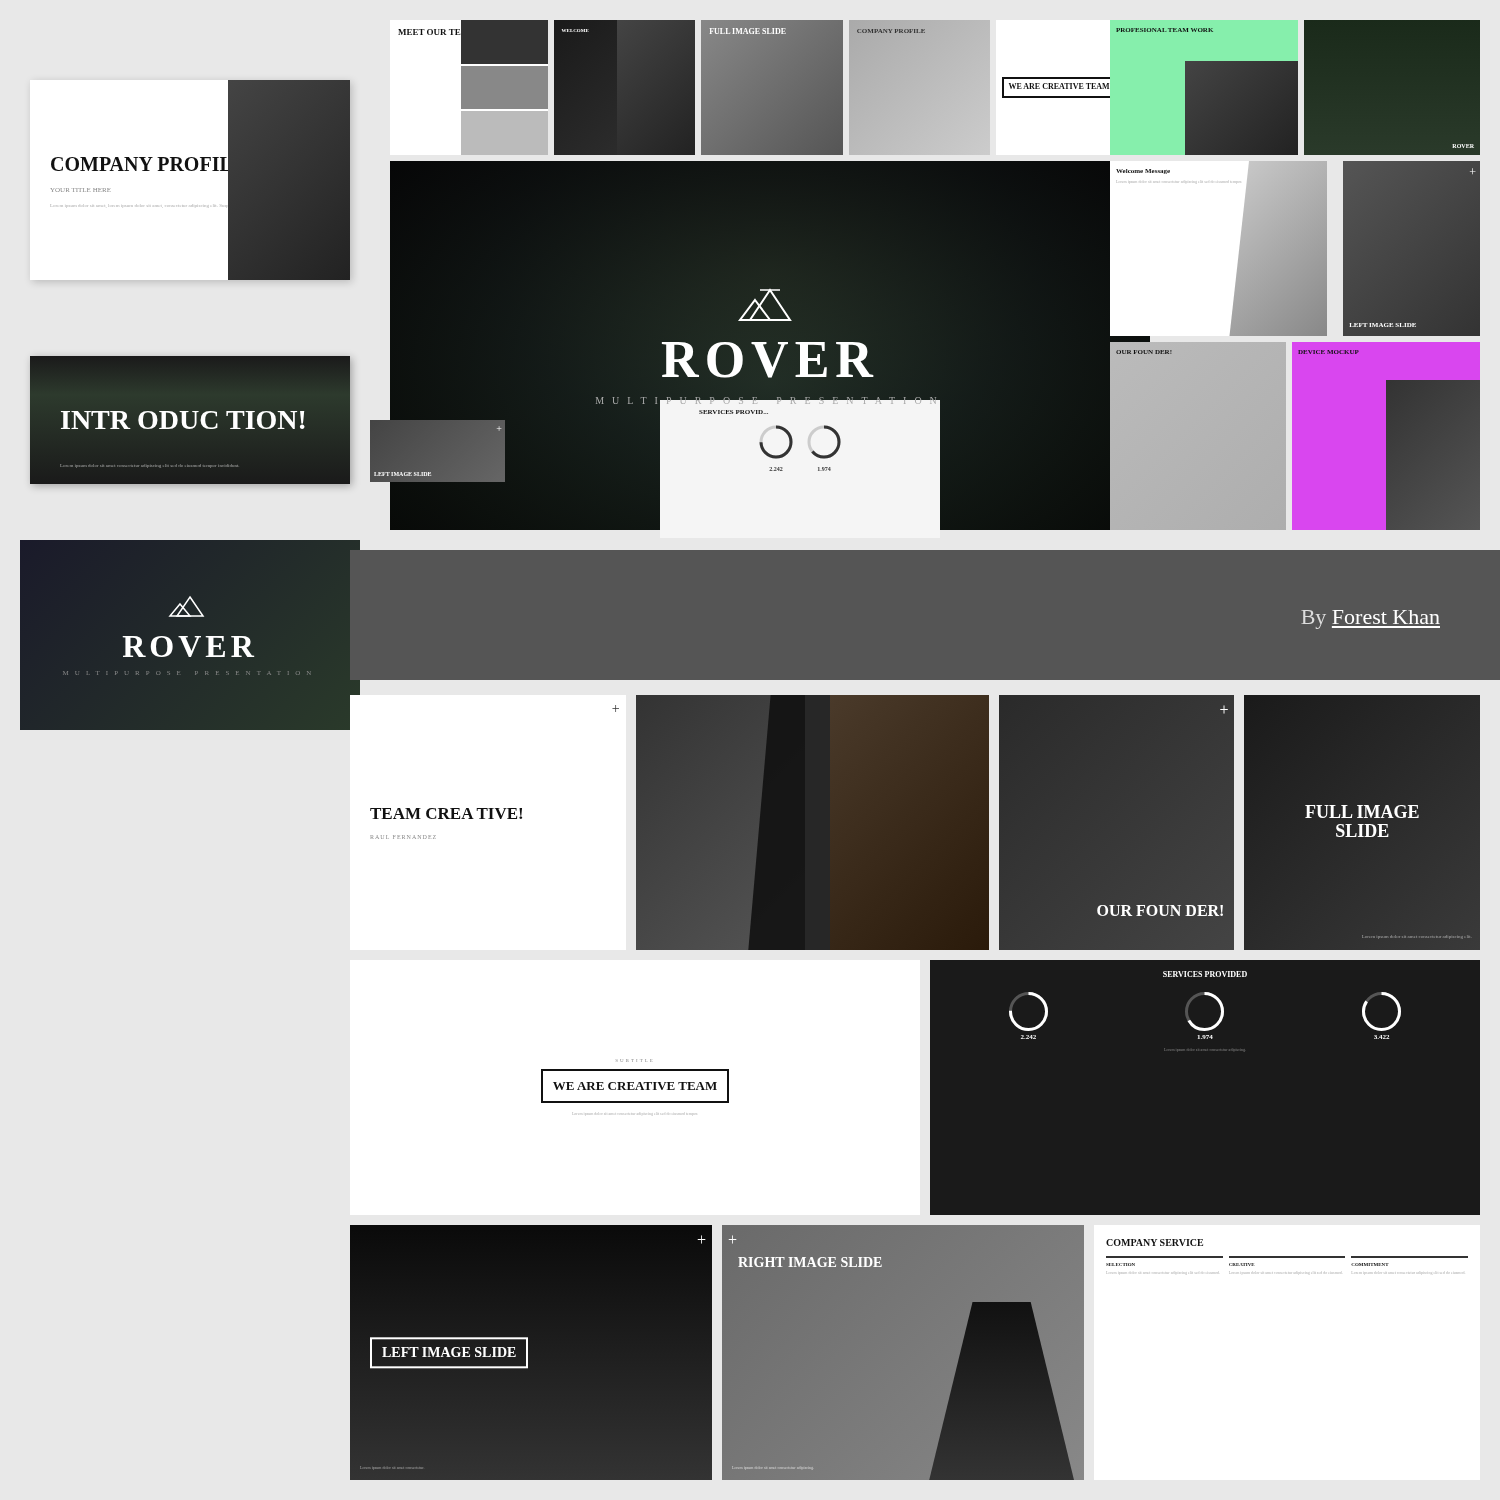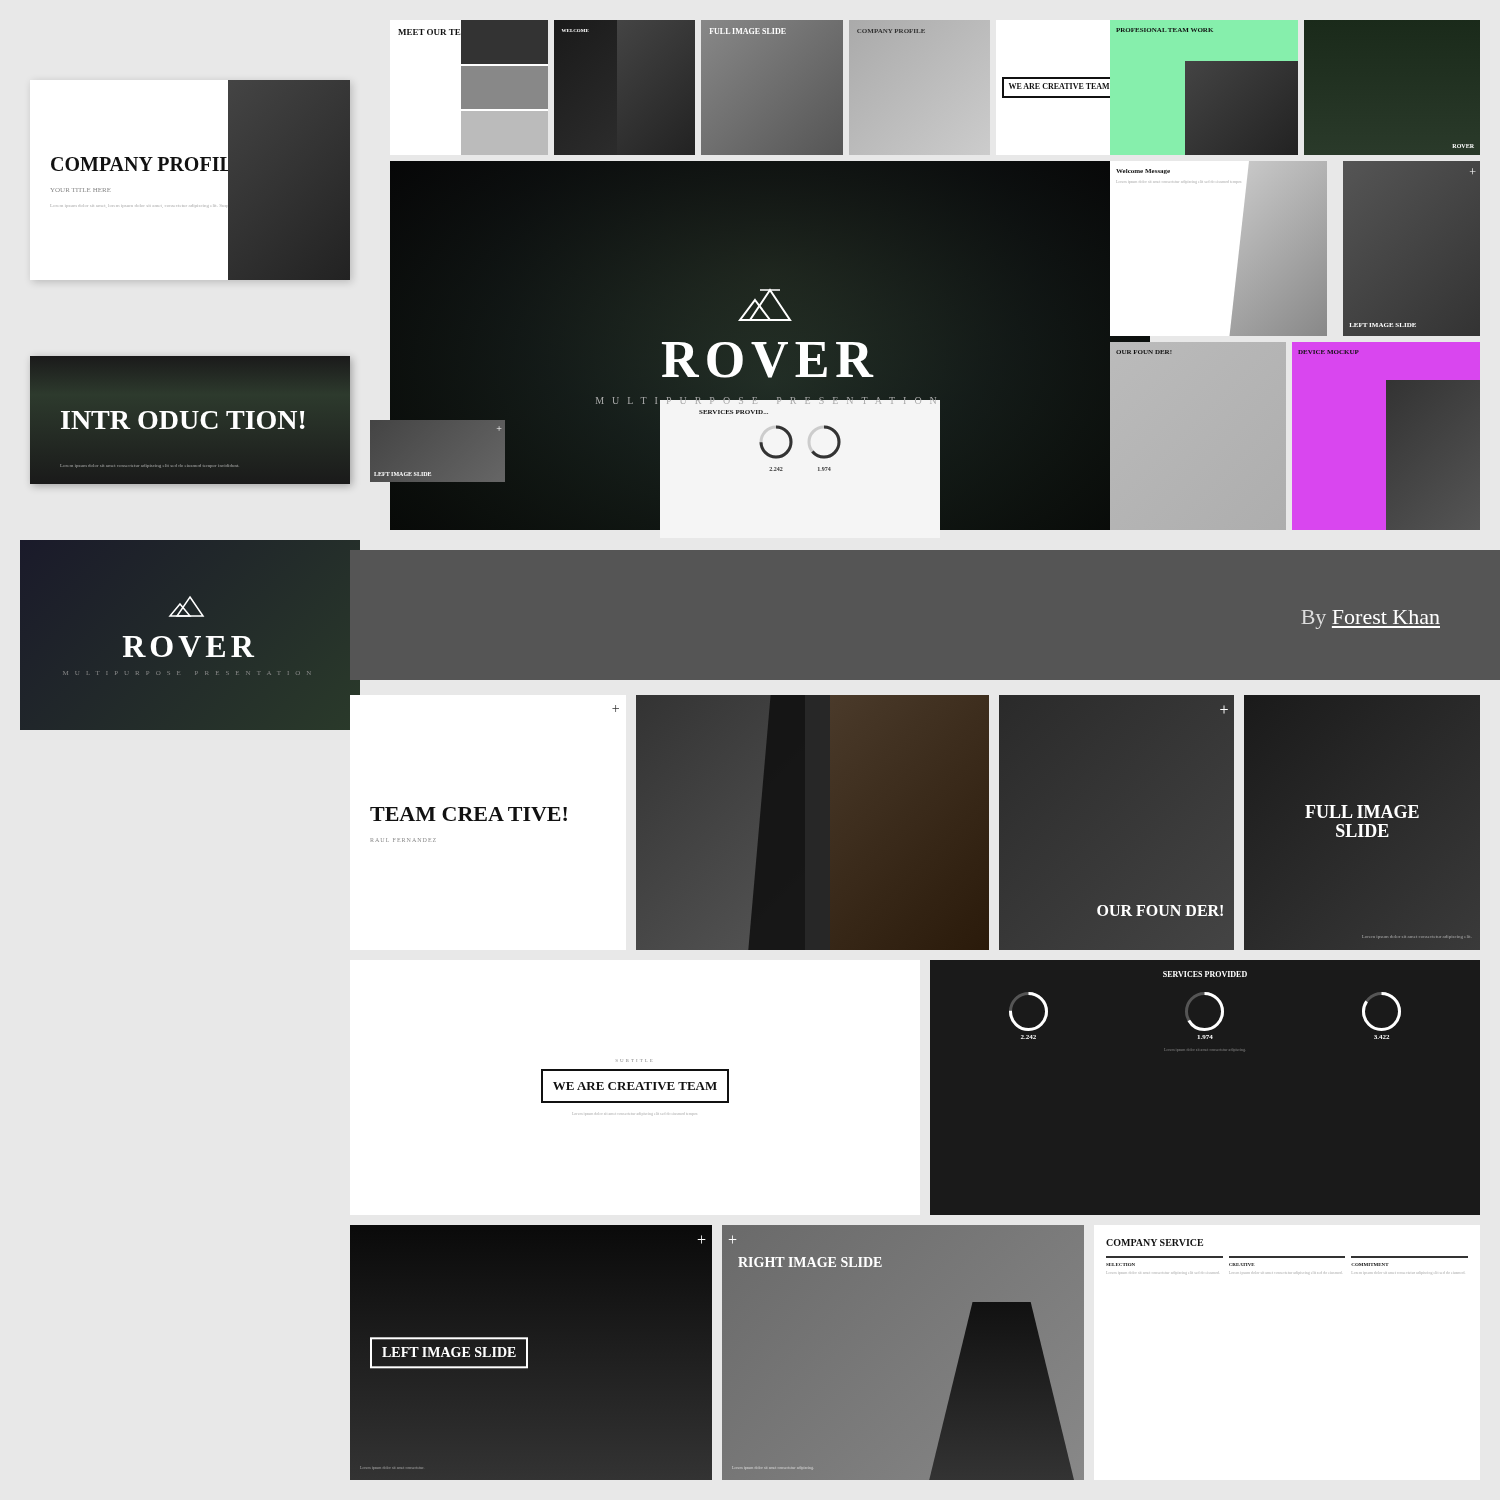--- a/index.html
+++ b/index.html
@@ -558,21 +558,21 @@
       <span>By </span><u>Forest Khan</u>
     </div>
   </div>
 
   <div class="bottom-grid">
 
     <div class="bottom-row">
 
       <div class="b-slide white team-creative-slide">
         <div class="plus-deco dark" style="top:6px; right:6px; font-size:14px;">+</div>
-        <div style="font-size:22px; font-weight:bold; color:#111; line-height:1.0; margin-bottom:12px;">TEAM CREA TIVE!</div>
+        <div style="font-size:17px; font-weight:bold; color:#111; line-height:1.0; margin-bottom:12px;">TEAM CREA TIVE!</div>
         <div style="font-size:6px; color:#888; letter-spacing:1px;">RAUL FERNANDEZ</div>
       </div>
 
       <div class="b-slide" style="flex:1.5; background:#f5f5f5; position:relative; overflow:hidden;">
 
         <div style="position:absolute; left:0; top:0; width:48%; height:100%; background:linear-gradient(135deg,#333,#555);"></div>
 
         <div class="brush-stroke" style="left:35%; top:-10%; width:40%; height:120%; background:#111; opacity:0.9; transform:rotate(-3deg) skewX(-8deg);"></div>
 
         <div style="position:absolute; right:0; top:0; width:45%; height:100%; background:linear-gradient(135deg,#4a3a2a,#2a1a0a);"></div>

